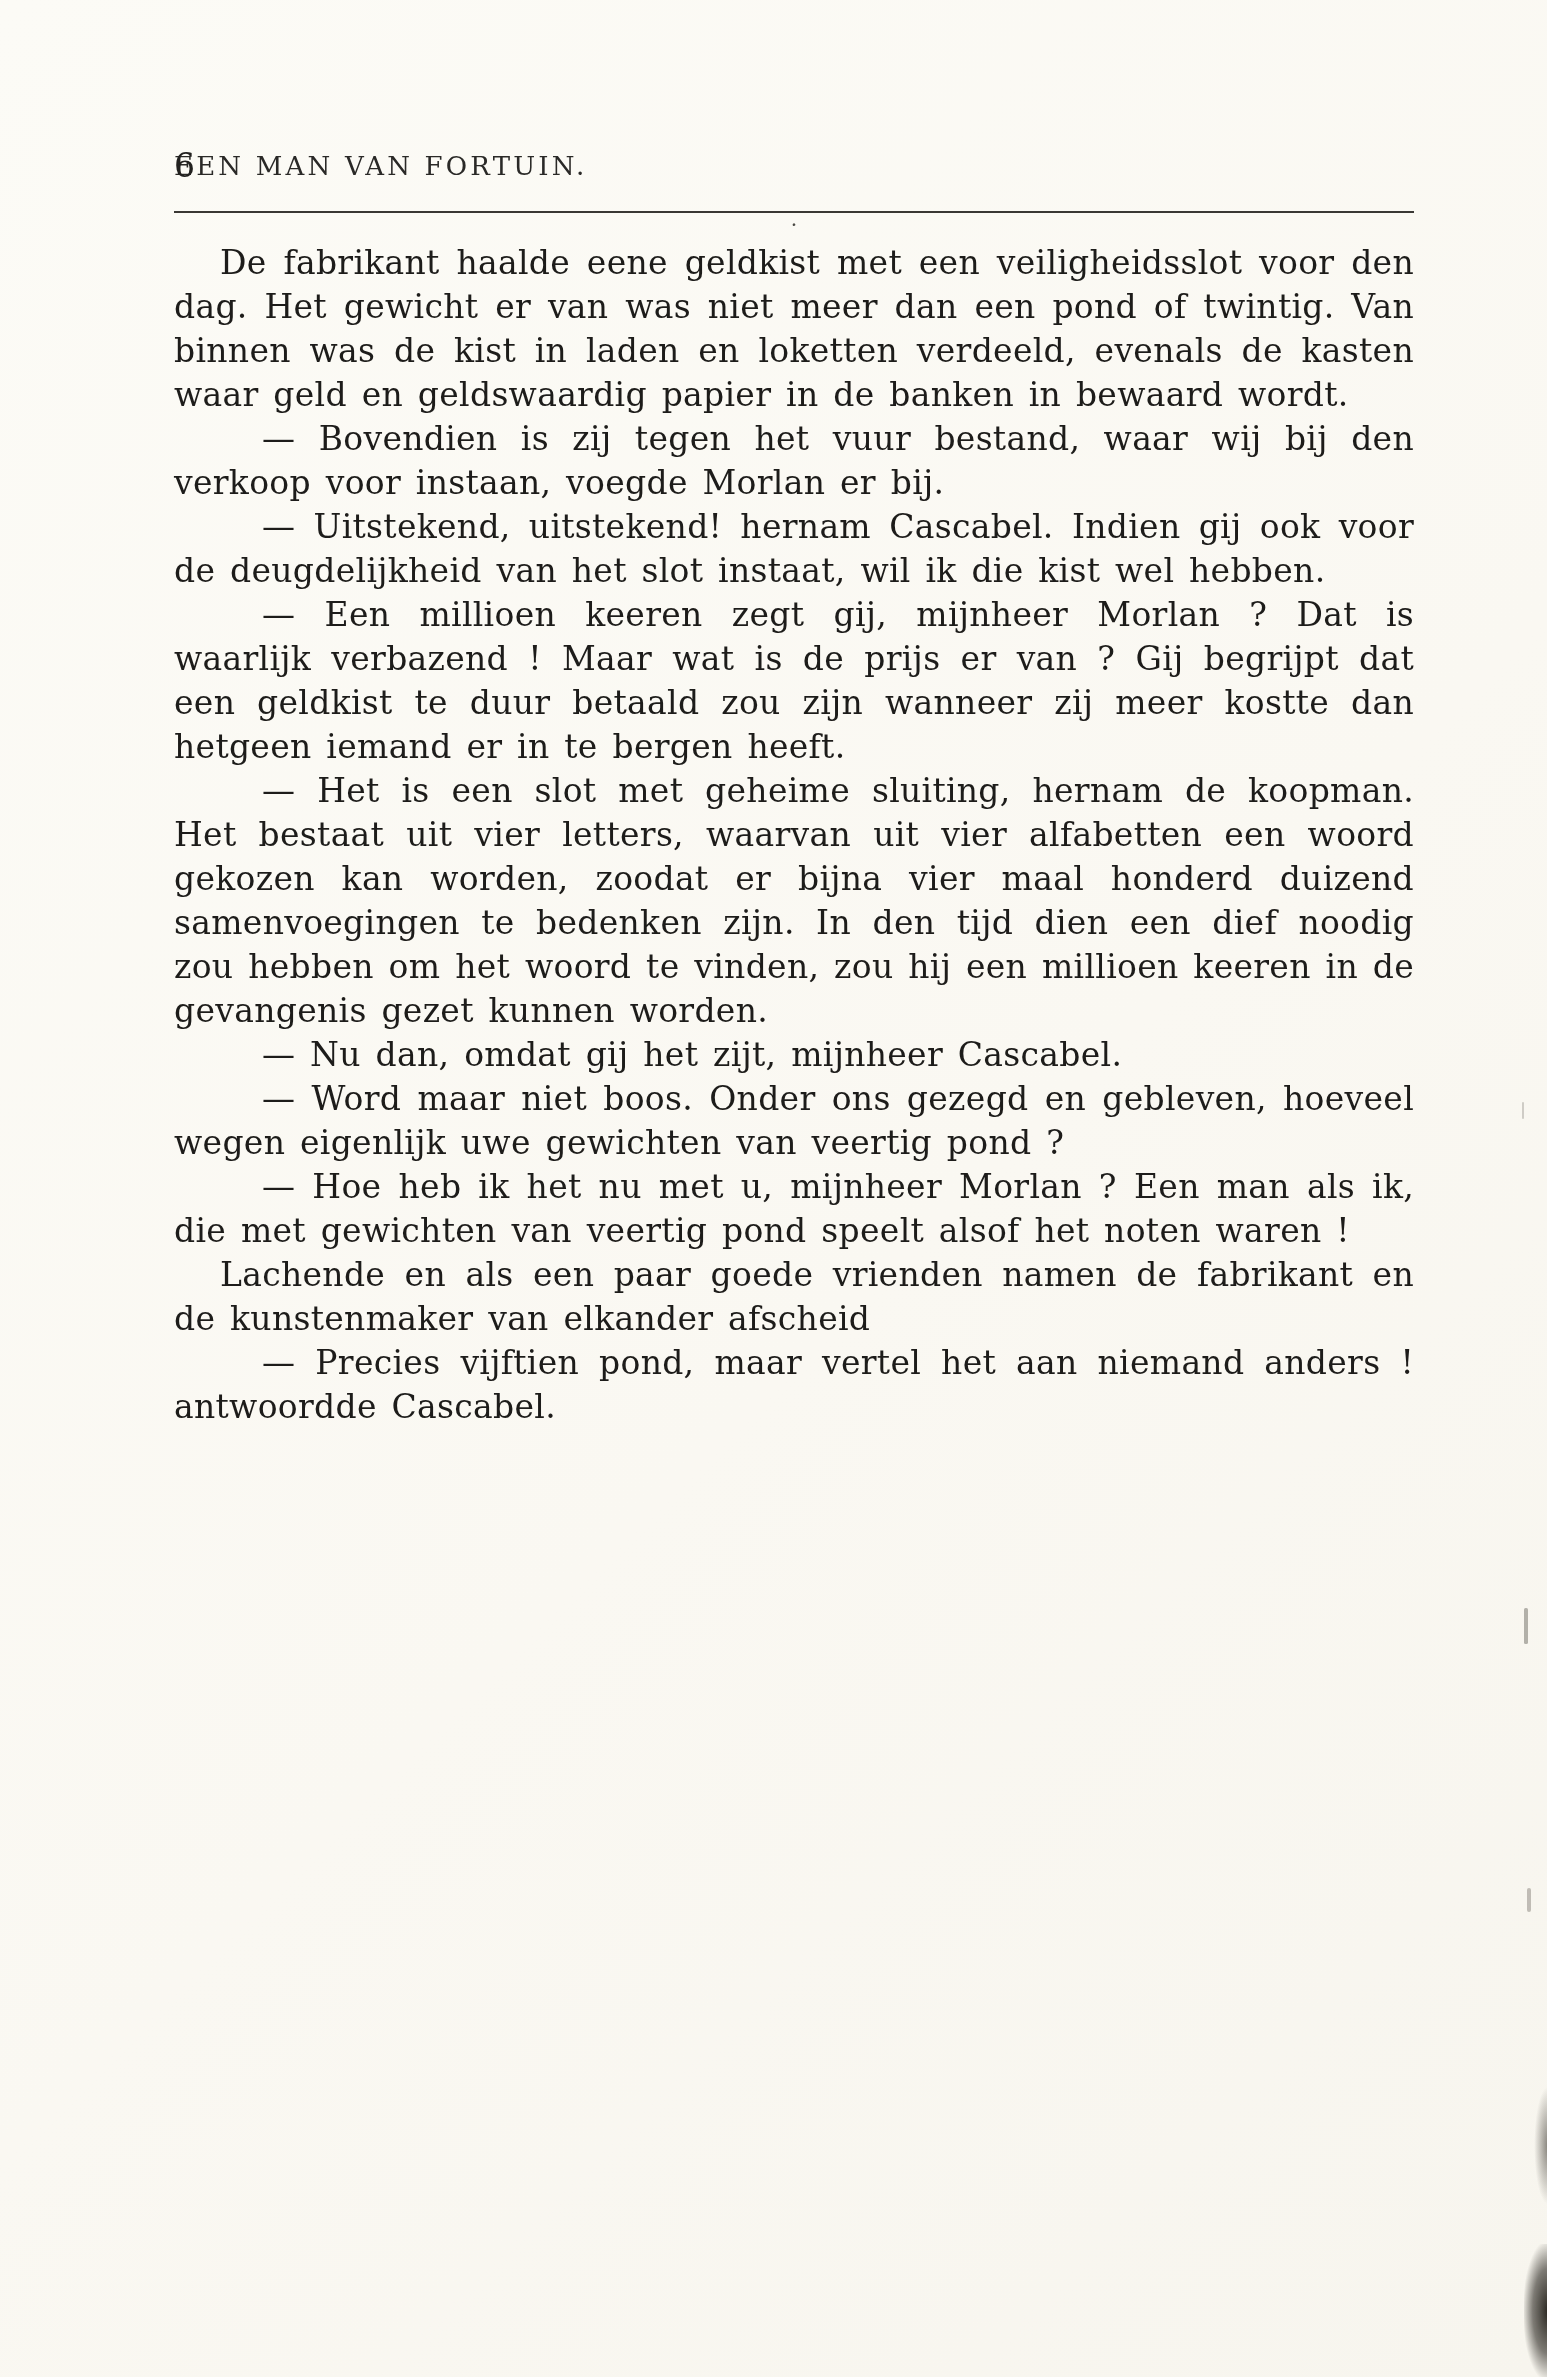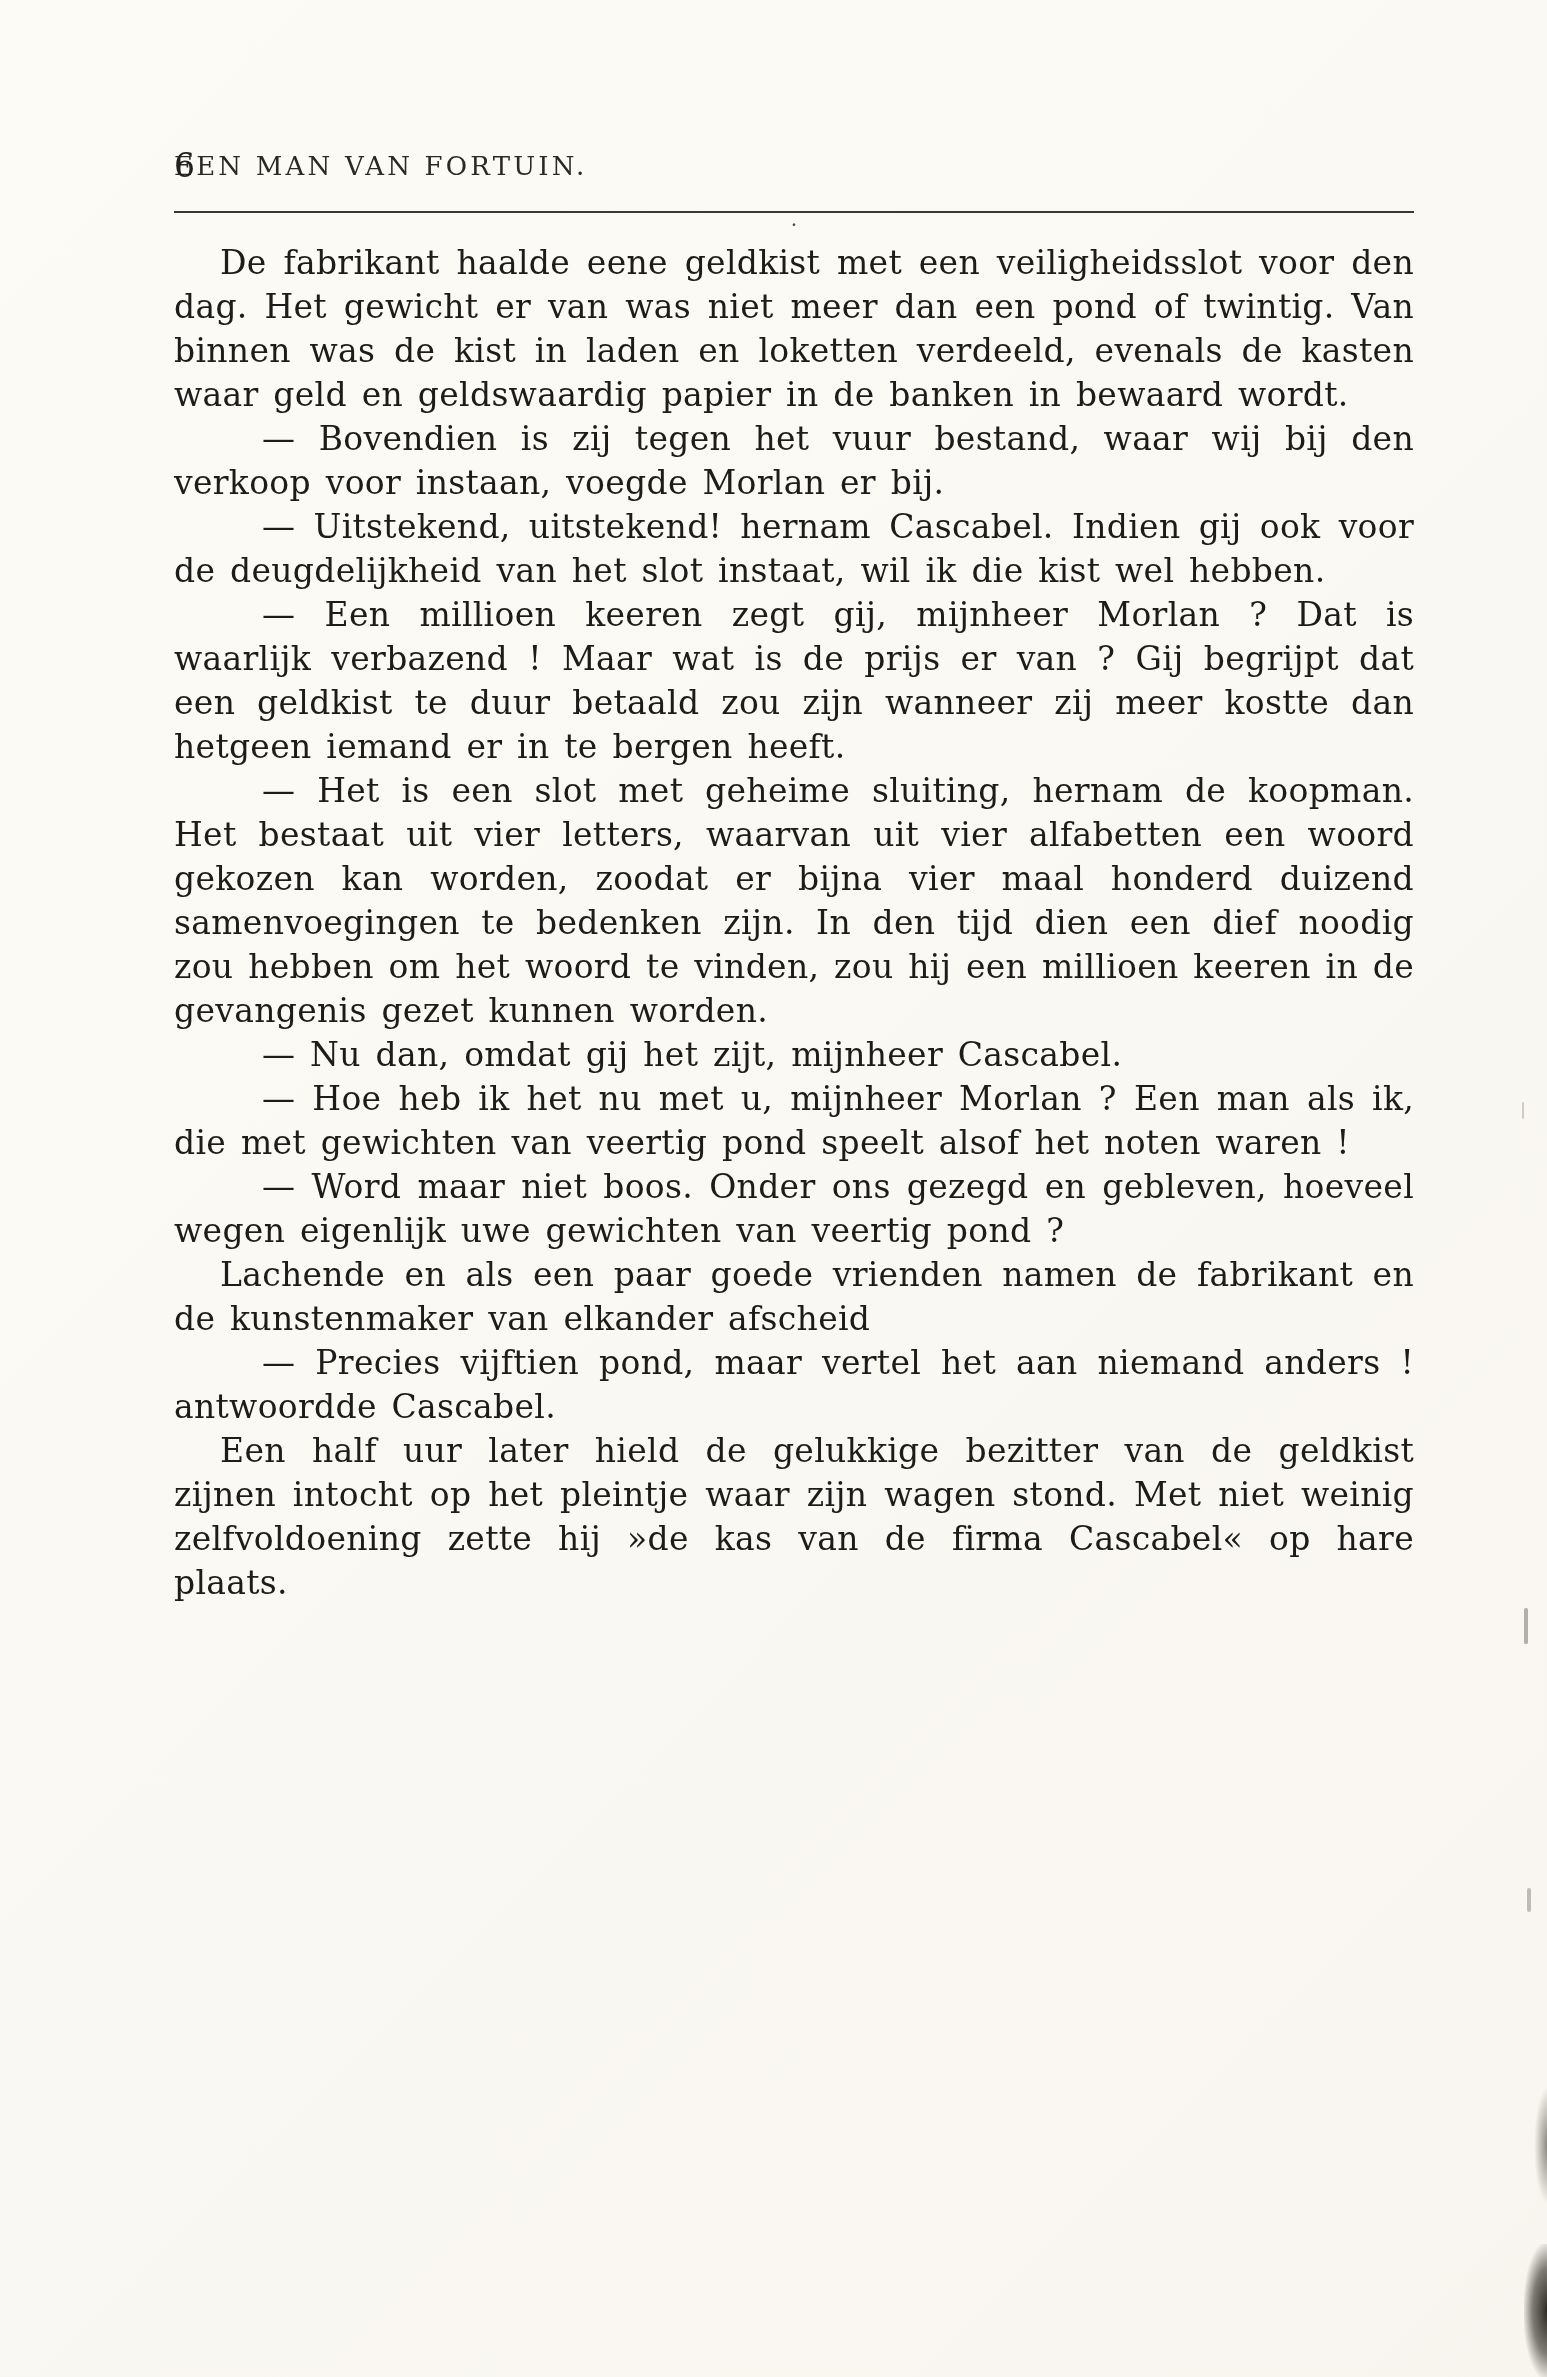--- a/index.html
+++ b/index.html
@@ -126,25 +126,24 @@
 
     <div class="rule-dot">·</div>
 
     <div class="body-text" id="text-body">
         <p class="para narrative">De fabrikant haalde eene geldkist met een veiligheidsslot voor den dag. Het gewicht er van was niet meer dan een pond of twintig. Van binnen was de kist in laden en loketten verdeeld, evenals de kasten waar geld en geldswaardig papier in de banken in bewaard wordt.</p>
         <p class="para dialogue">— Bovendien is zij tegen het vuur bestand, waar wij bij den verkoop voor instaan, voegde Morlan er bij.</p>
         <p class="para dialogue">— Uitstekend, uitstekend! hernam Cascabel. Indien gij ook voor de deugdelijkheid van het slot instaat, wil ik die kist wel hebben.</p>
         <p class="para dialogue">— Een millioen keeren zegt gij, mijnheer Morlan ? Dat is waarlijk verbazend ! Maar wat is de prijs er van ? Gij begrijpt dat een geldkist te duur betaald zou zijn wanneer zij meer kostte dan hetgeen iemand er in te bergen heeft.</p>
         <p class="para dialogue">— Het is een slot met geheime sluiting, hernam de koopman. Het bestaat uit vier letters, waarvan uit vier alfabetten een woord gekozen kan worden, zoodat er bijna vier maal honderd duizend samenvoegingen te bedenken zijn. In den tijd dien een dief noodig zou hebben om het woord te vinden, zou hij een millioen keeren in de gevangenis gezet kunnen worden.</p>
         <p class="para dialogue">— Nu dan, omdat gij het zijt, mijnheer Cascabel.</p>
+        <p class="para dialogue">— Word maar niet boos. Onder ons gezegd en gebleven, hoeveel wegen eigenlijk uwe gewichten van veertig pond ?</p>
         <p class="para dialogue">— Hoe heb ik het nu met u, mijnheer Morlan ? Een man als ik, die met gewichten van veertig pond speelt alsof het noten waren !</p>
-        <p class="para dialogue">— Word maar niet boos. Onder ons gezegd en gebleven, hoeveel wegen eigenlijk uwe gewichten van veertig pond ?</p>
         <p class="para narrative">Lachende en als een paar goede vrienden namen de fabrikant en de kunstenmaker van elkander afscheid</p>
         <p class="para dialogue">— Precies vijftien pond, maar vertel het aan niemand anders ! antwoordde Cascabel.</p>
-        <p class="para narrative">Een half uur later hield de gelukkige bezitter van de geldkist zijnen intocht op het pleintje waar zijn wagen stond. Met niet weinig zelfvoldoening zette hij »de kas van de firma Cascabel« op hare plaats.</p>
       </div>
 
   </div>
 
   <div class="artifact smudge-mid"></div>
   <div class="artifact smudge-big"></div>
   <div class="artifact speck-1"></div>
   <div class="artifact speck-2"></div>
   <div class="artifact speck-3"></div>
 

